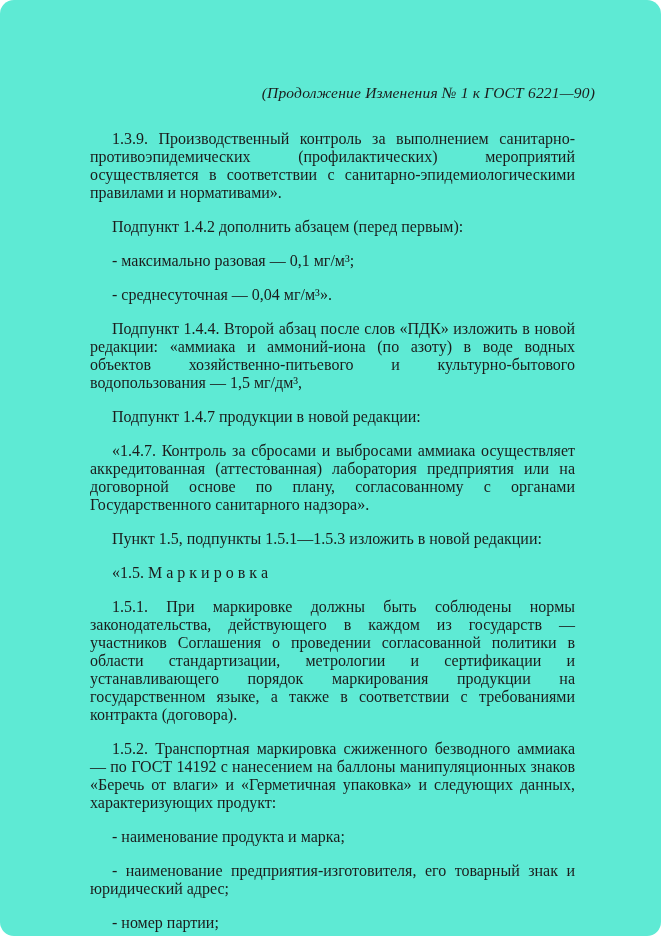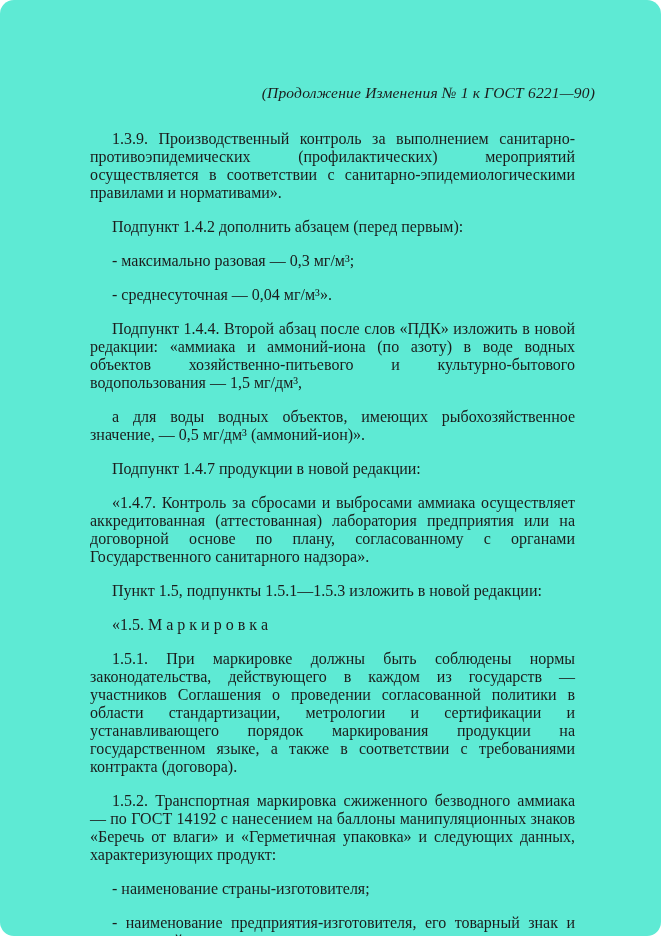--- a/index.html
+++ b/index.html
@@ -54,31 +54,30 @@
 </head>
 <body>
 
 <div class="page">
 
   <div class="header-note">(Продолжение Изменения № 1 к ГОСТ 6221—90)</div>
 
   <div class="content">
     <p>1.3.9. Производственный контроль за выполнением санитарно-противоэпидемических (профилактических) мероприятий осуществляется в соответствии с санитарно-эпидемиологическими правилами и нормативами».</p>
     <p>Подпункт 1.4.2 дополнить абзацем (перед первым):</p>
-    <p>- максимально разовая — 0,3 мг/м³;</p>
+    <p>- максимально разовая — 0,1 мг/м³;</p>
     <p>- среднесуточная — 0,04 мг/м³».</p>
     <p>Подпункт 1.4.4. Второй абзац после слов «ПДК» изложить в новой редакции: «аммиака и аммоний-иона (по азоту) в воде водных объектов хозяйственно-питьевого и культурно-бытового водопользования — 1,5 мг/дм³,</p>
-    <p>а для воды водных объектов, имеющих рыбохозяйственное значение, — 0,5 мг/дм³ (аммоний-ион)».</p>
     <p>Подпункт 1.4.7 продукции в новой редакции:</p>
     <p>«1.4.7. Контроль за сбросами и выбросами аммиака осуществляет аккредитованная (аттестованная) лаборатория предприятия или на договорной основе по плану, согласованному с органами Государственного санитарного надзора».</p>
     <p>Пункт 1.5, подпункты 1.5.1—1.5.3 изложить в новой редакции:</p>
     <p>«1.5. М а р к и р о в к а</p>
     <p>1.5.1. При маркировке должны быть соблюдены нормы законодательства, действующего в каждом из государств — участников Соглашения о проведении согласованной политики в области стандартизации, метрологии и сертификации и устанавливающего порядок маркирования продукции на государственном языке, а также в соответствии с требованиями контракта (договора).</p>
     <p>1.5.2. Транспортная маркировка сжиженного безводного аммиака — по ГОСТ 14192 с нанесением на баллоны манипуляционных знаков «Беречь от влаги» и «Герметичная упаковка» и следующих данных, характеризующих продукт:</p>
-    <p>- наименование страны-изготовителя;</p>
+    <p>- наименование продукта и марка;</p>
     <p>- наименование предприятия-изготовителя, его товарный знак и юридический адрес;</p>
     <p>- номер партии;</p>
     <p>- обозначение настоящего стандарта.</p>
 
     <div class="footer-note">(Продолжение см. с. 59)</div>
   </div>
 
 </div>
 
 </body></html>

